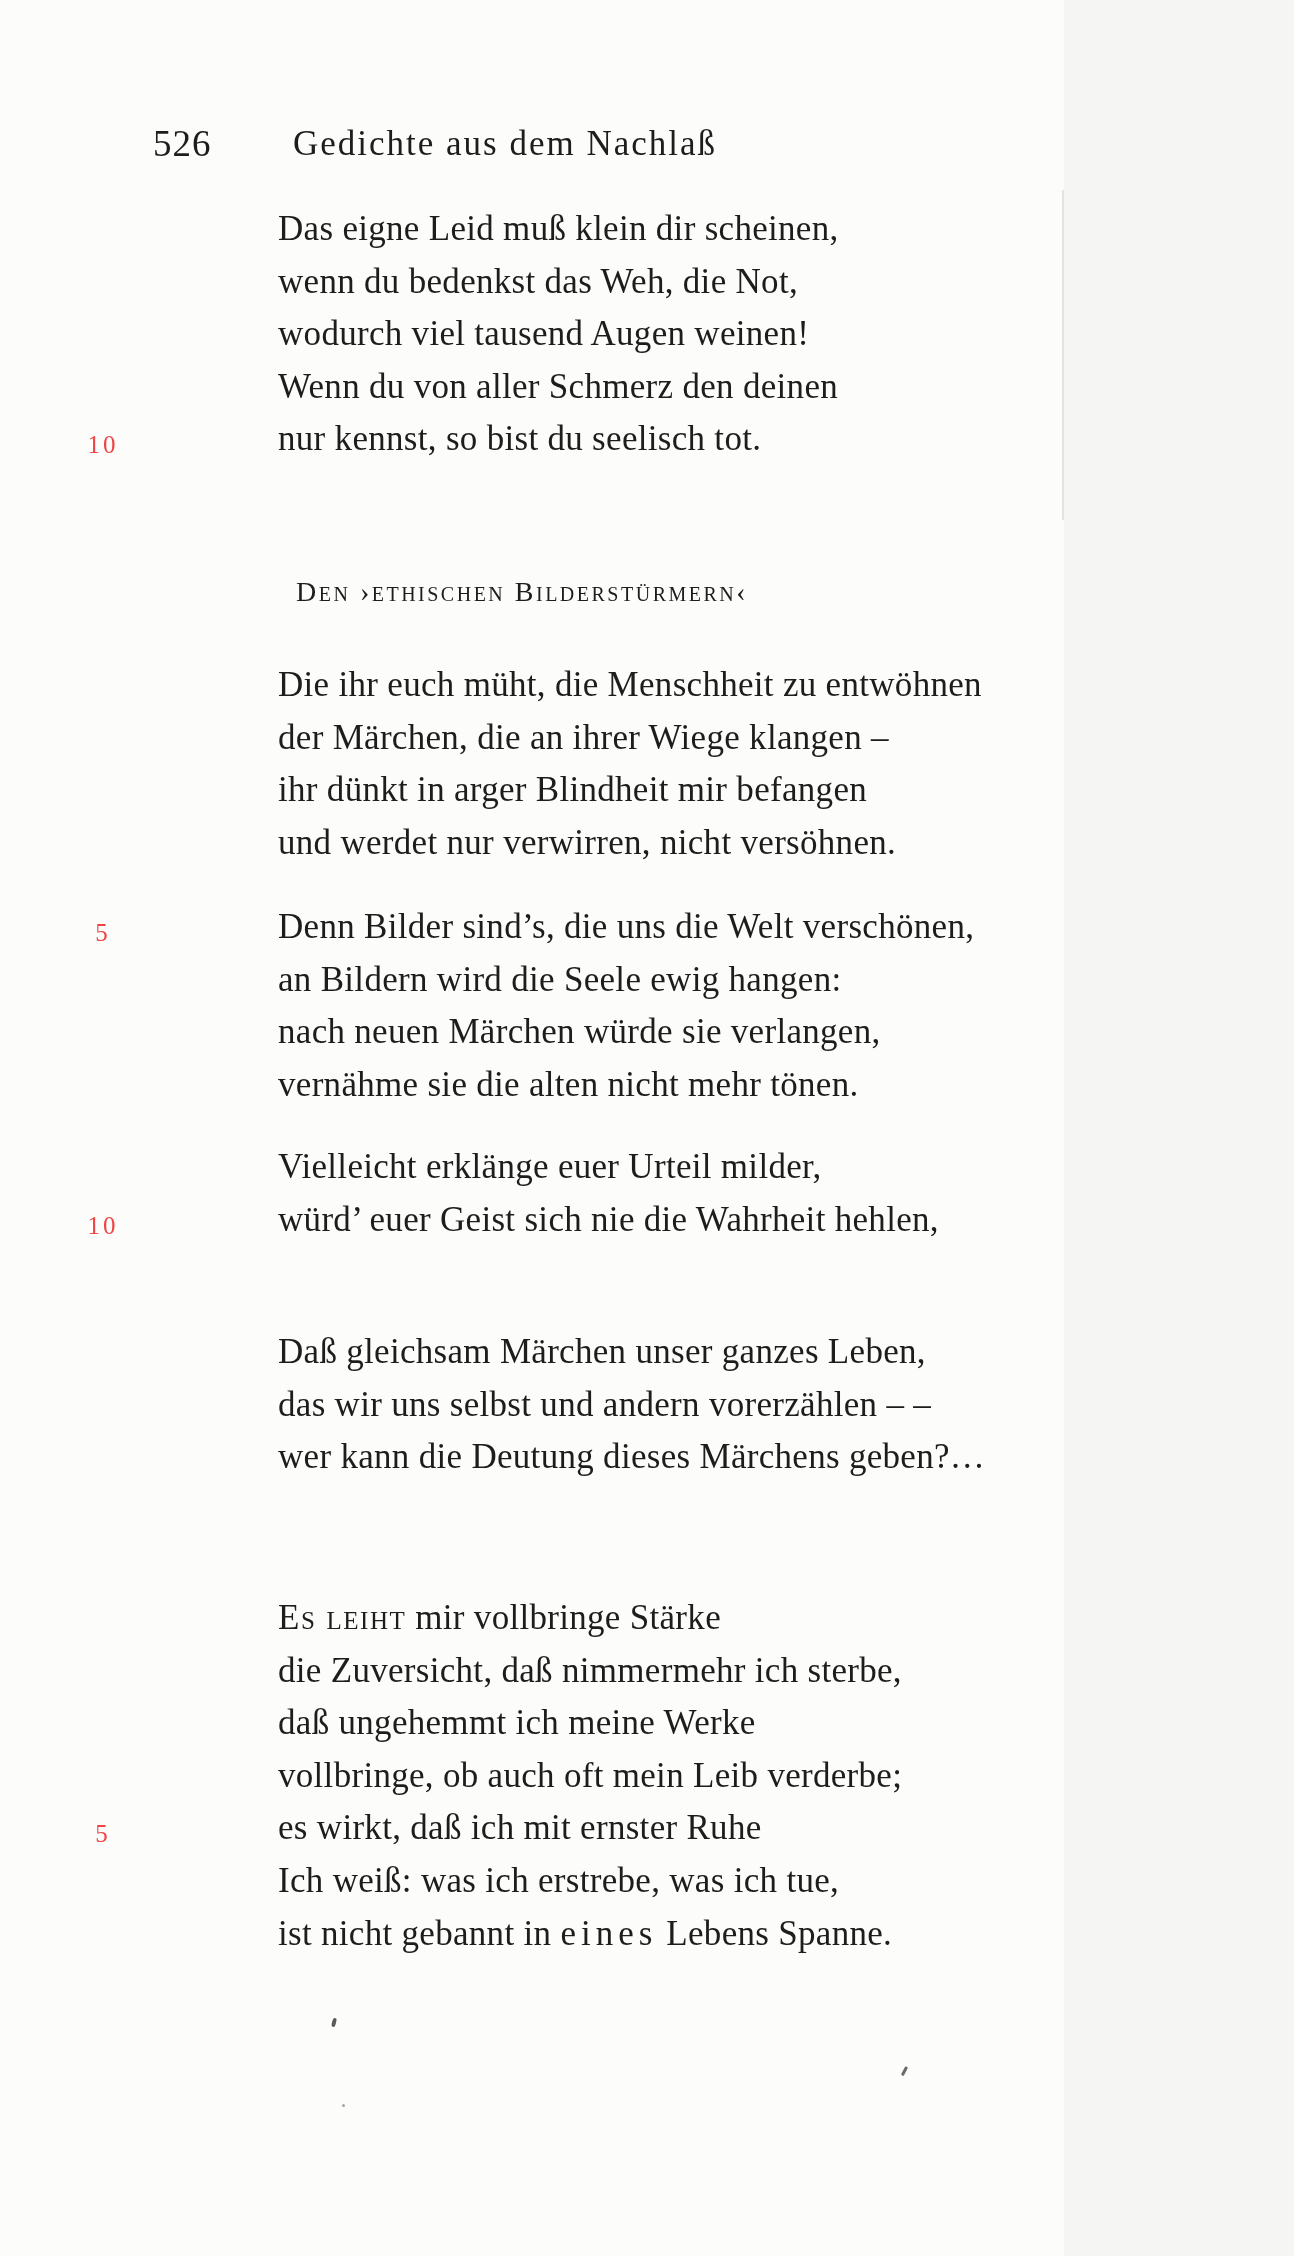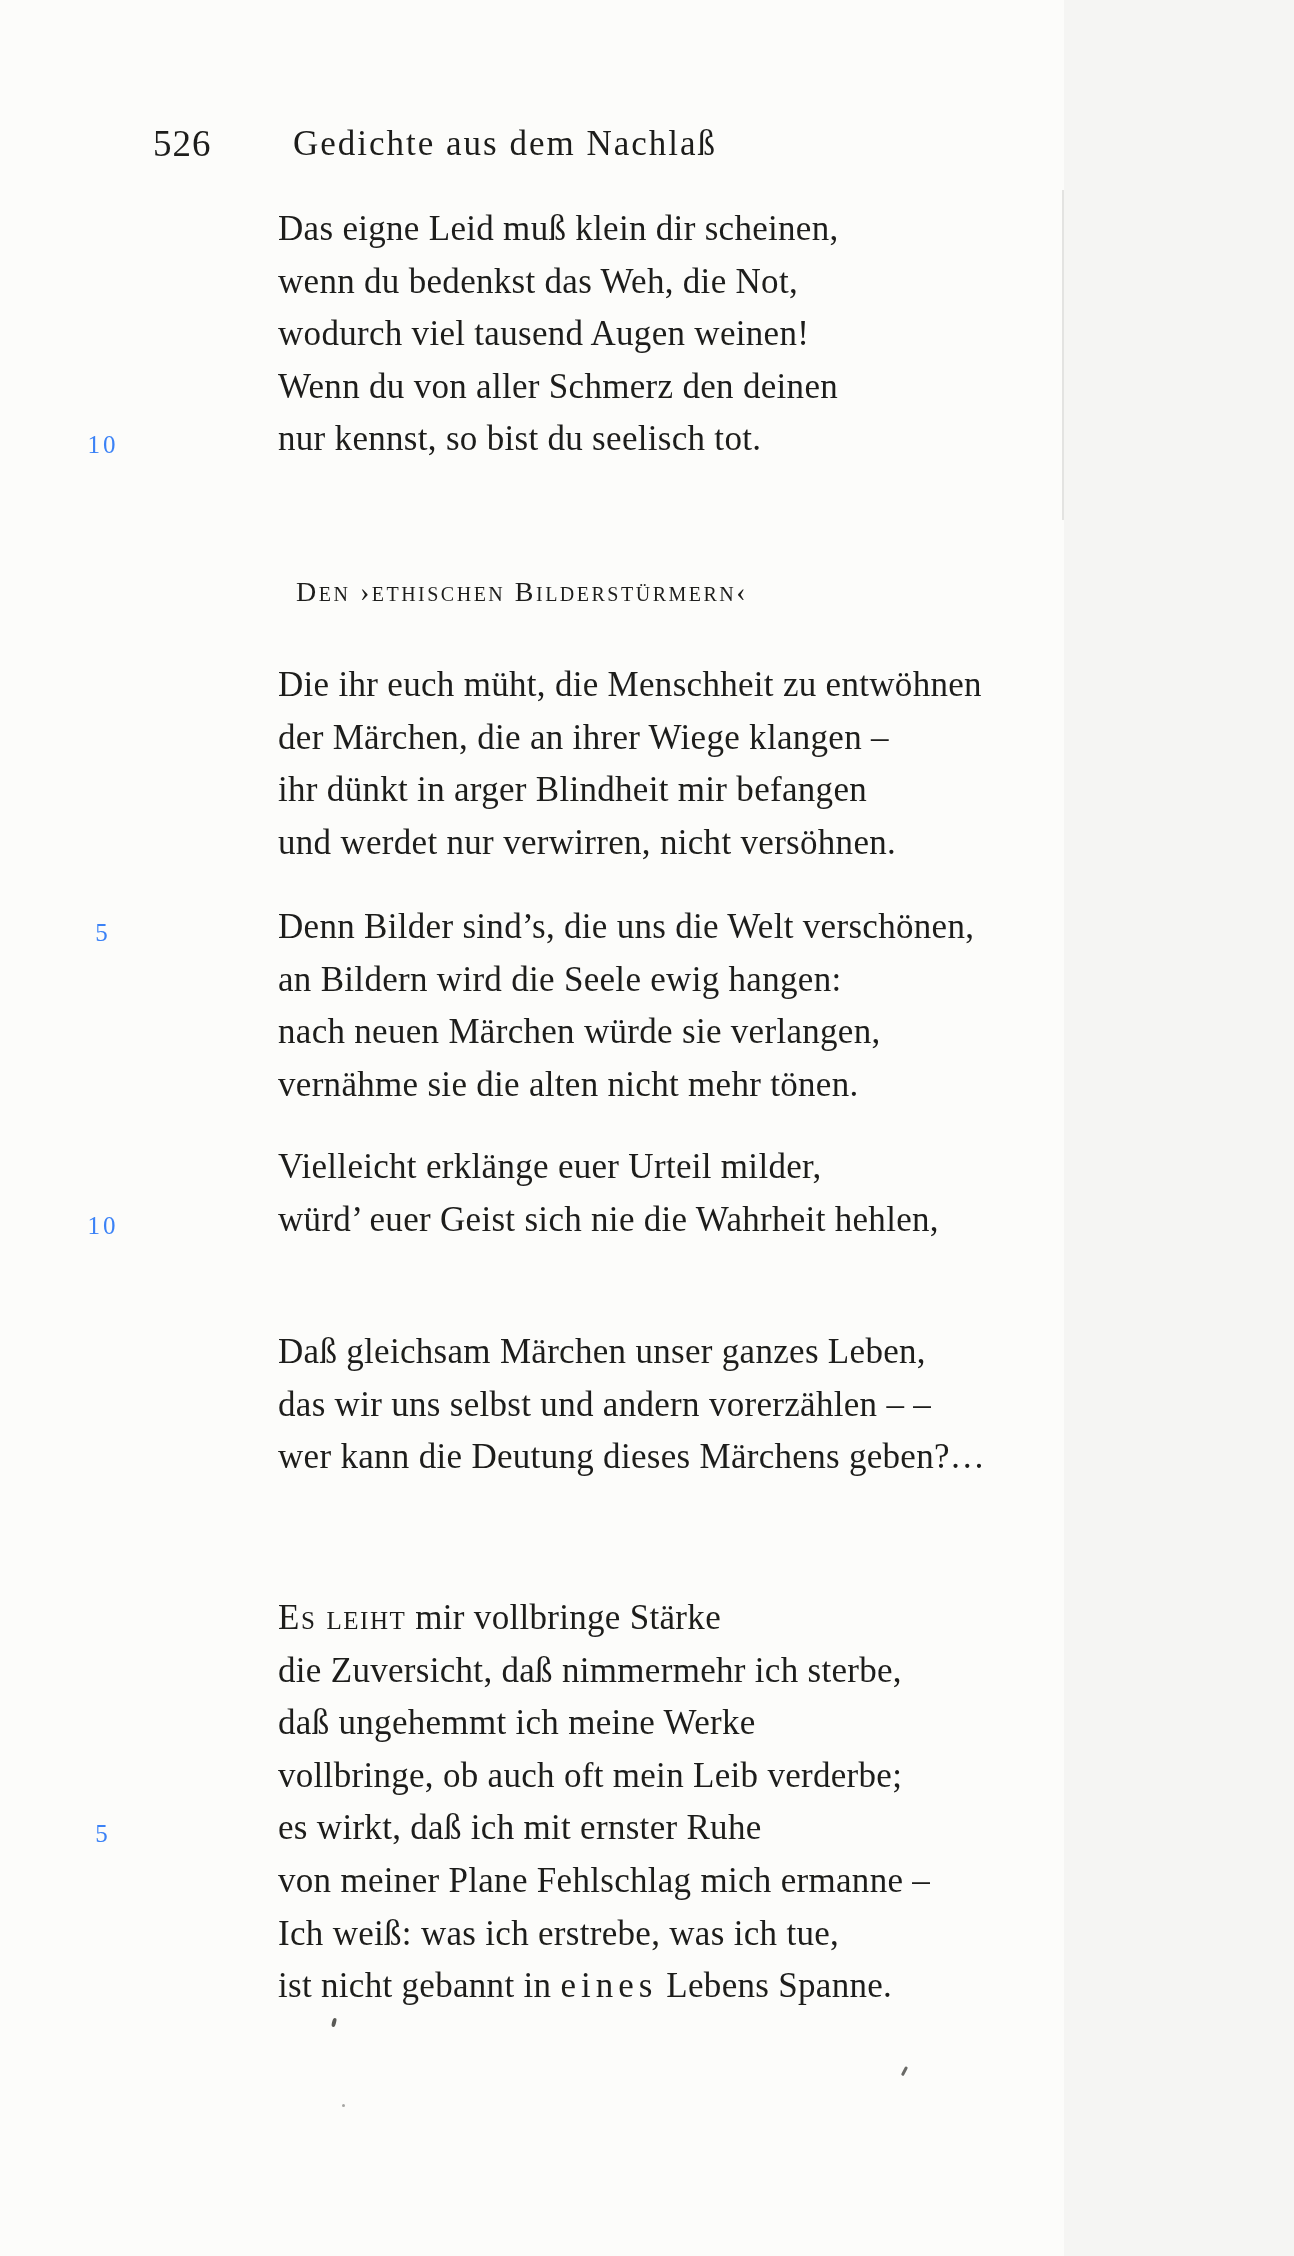--- a/index.html
+++ b/index.html
@@ -48,21 +48,21 @@
     white-space: nowrap;
   }
   .lineno {
     position: absolute;
     left: -195px; top: 19px;
     width: 40px;
     text-align: center;
     font-size: 25px;
     letter-spacing: 3px;
     line-height: 1;
-    color: #3b82f6;
+    color: #ef4444;
   }
   .spaced { letter-spacing: 5px; }
   .sc { font-variant: small-caps; letter-spacing: 1.5px; }
 
   
   .speck1 {
     position: absolute; left: 332px; top: 2018px;
     width: 4px; height: 9px;
     border-radius: 60% 40% 50% 50%;
     background: #5a5a56;
@@ -128,21 +128,20 @@
     <div class="line"><span class="lineno"></span><span>das wir uns selbst und andern vorerzählen – –</span></div>
     <div class="line"><span class="lineno"></span><span>wer kann die Deutung dieses Märchens geben?…</span></div>
   </div>
 
   <div class="block b-poem3">
     <div class="line"><span class="lineno"></span><span class="sc">Es leiht</span><span> mir vollbringe Stärke</span></div>
     <div class="line"><span class="lineno"></span><span>die Zuversicht, daß nimmermehr ich sterbe,</span></div>
     <div class="line"><span class="lineno"></span><span>daß ungehemmt ich meine Werke</span></div>
     <div class="line"><span class="lineno"></span><span>vollbringe, ob auch oft mein Leib verderbe;</span></div>
     <div class="line"><span class="lineno">5</span><span>es wirkt, daß ich mit ernster Ruhe</span></div>
-    <div class="line"><span class="lineno"></span><span>von meiner Plane Fehlschlag mich ermanne –</span></div>
     <div class="line"><span class="lineno"></span><span>Ich weiß: was ich erstrebe, was ich tue,</span></div>
     <div class="line"><span class="lineno"></span><span>ist nicht gebannt in </span><span class="spaced">eines</span><span> Lebens Spanne.</span></div>
   </div>
 
   <div class="speck1"></div>
   <div class="speck2"></div>
   <div class="speck3"></div>
   <div class="edge-right"></div>
 
 </div>

